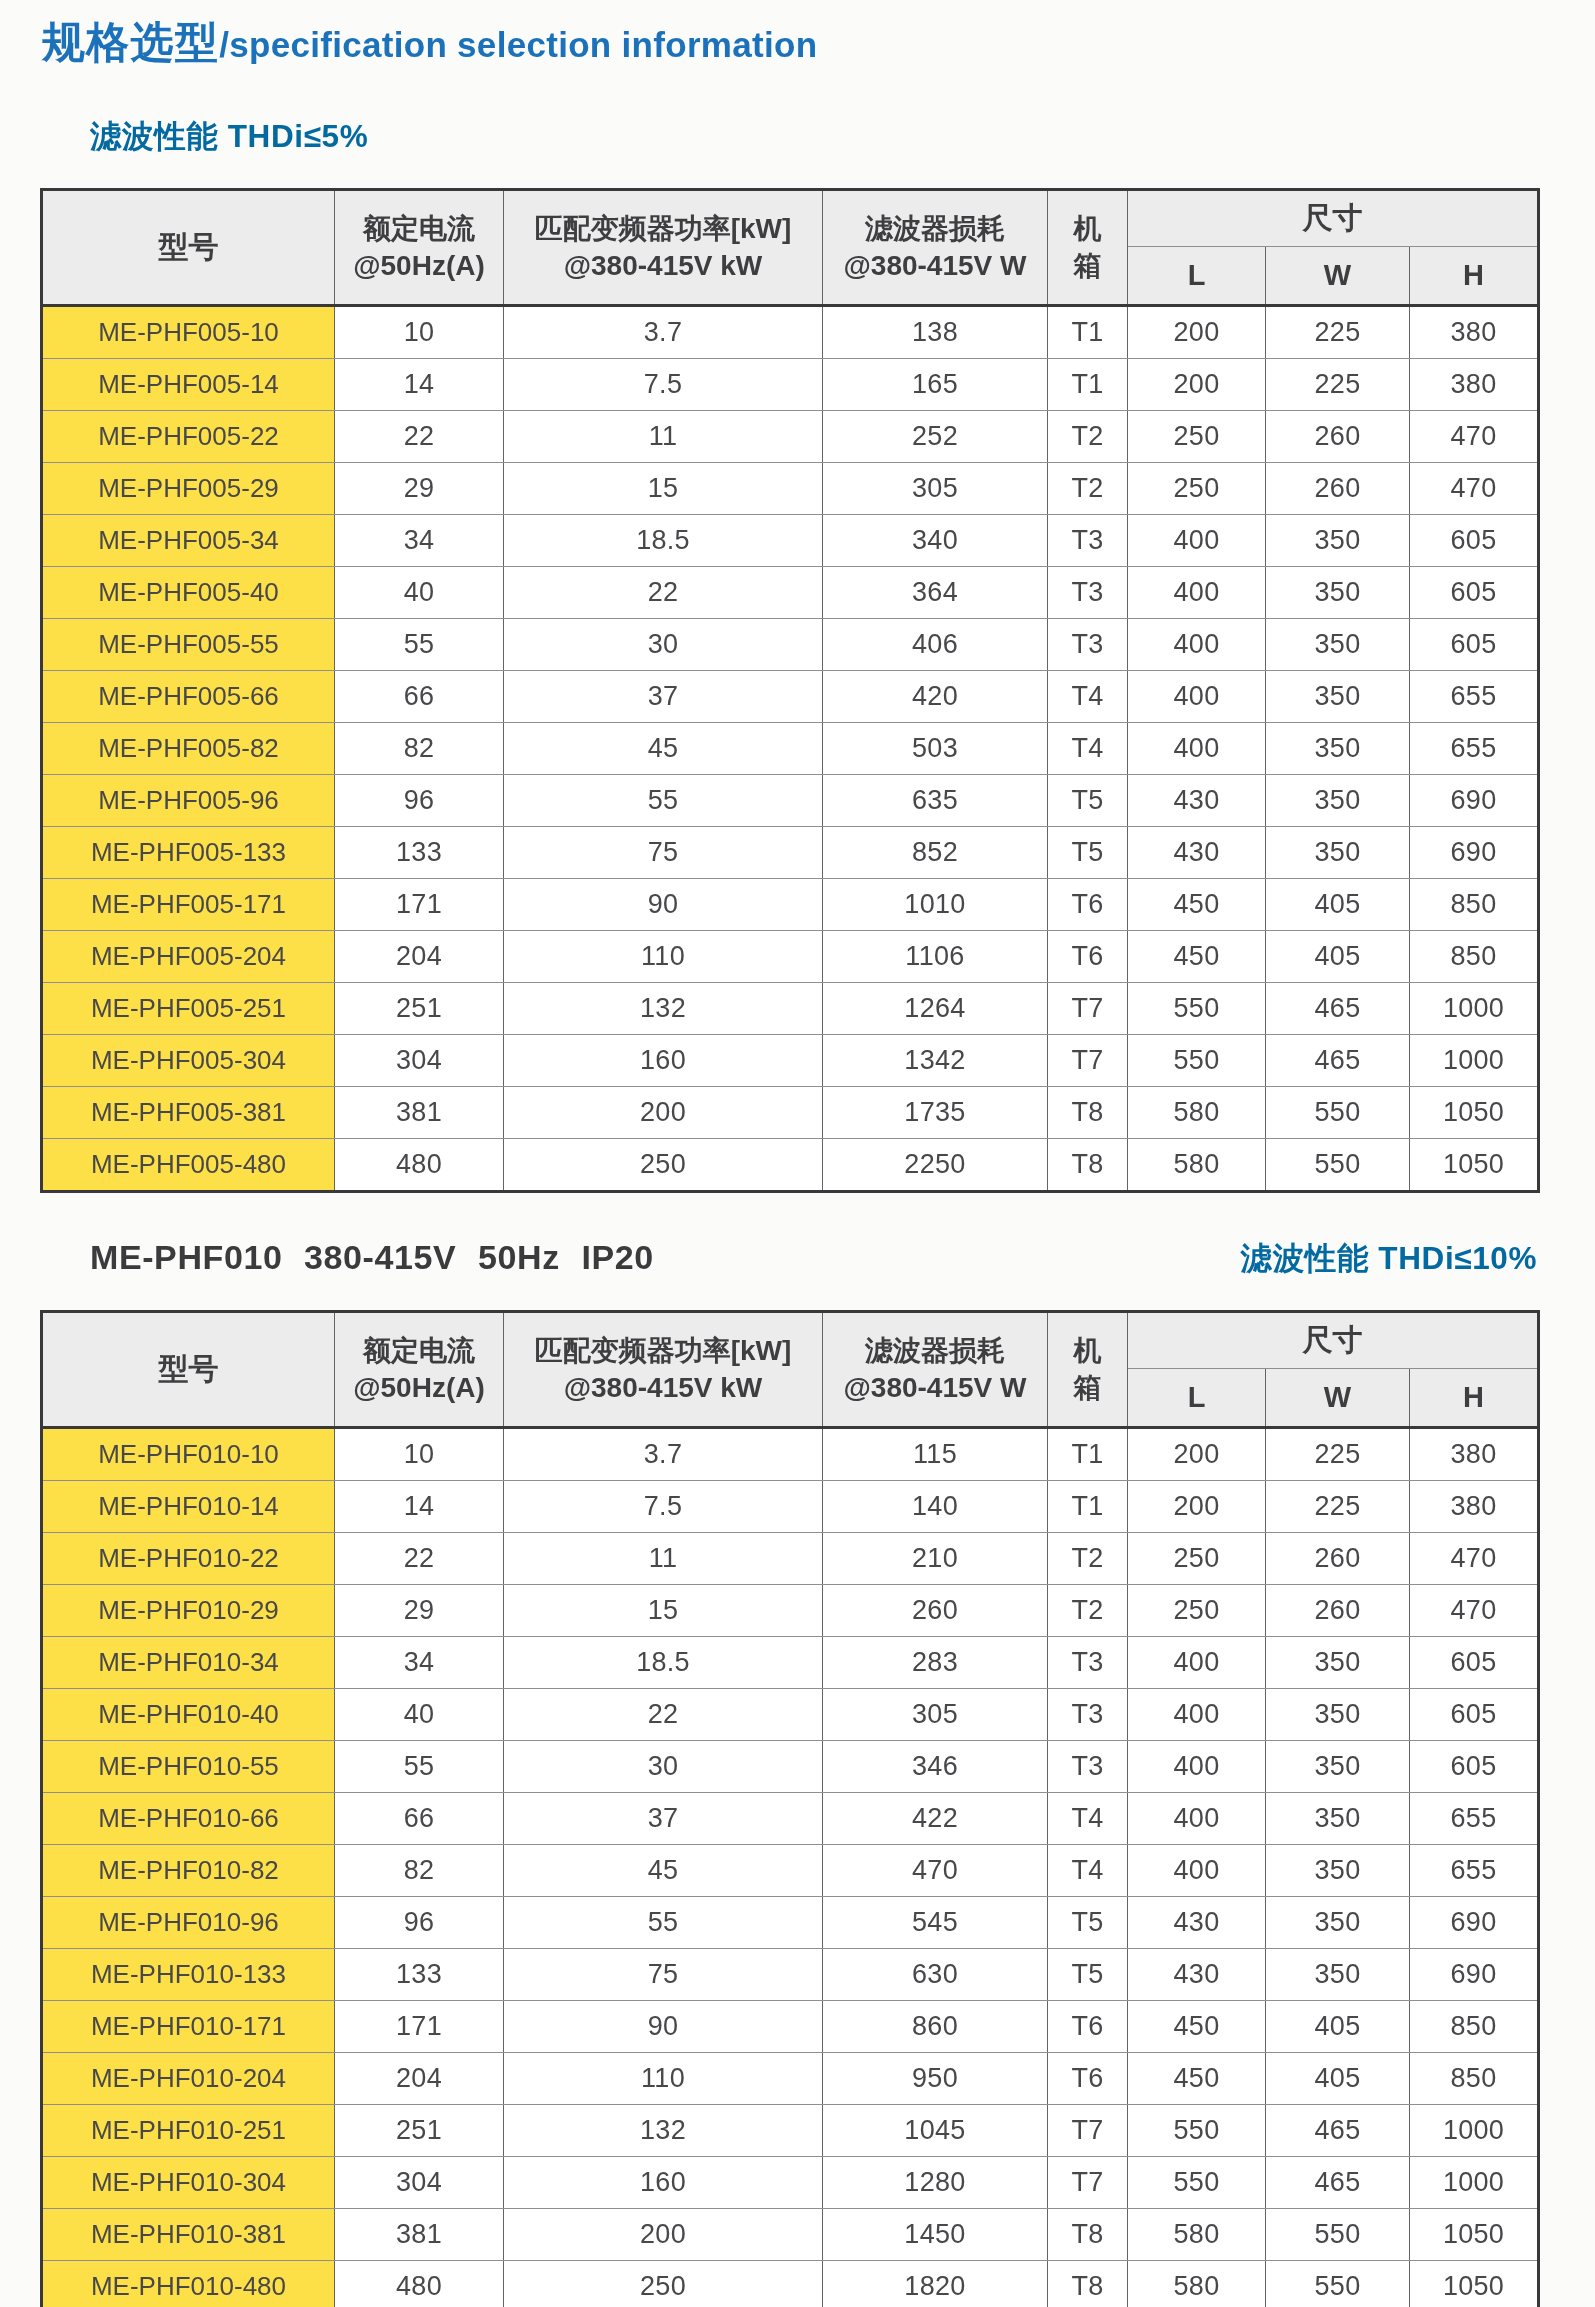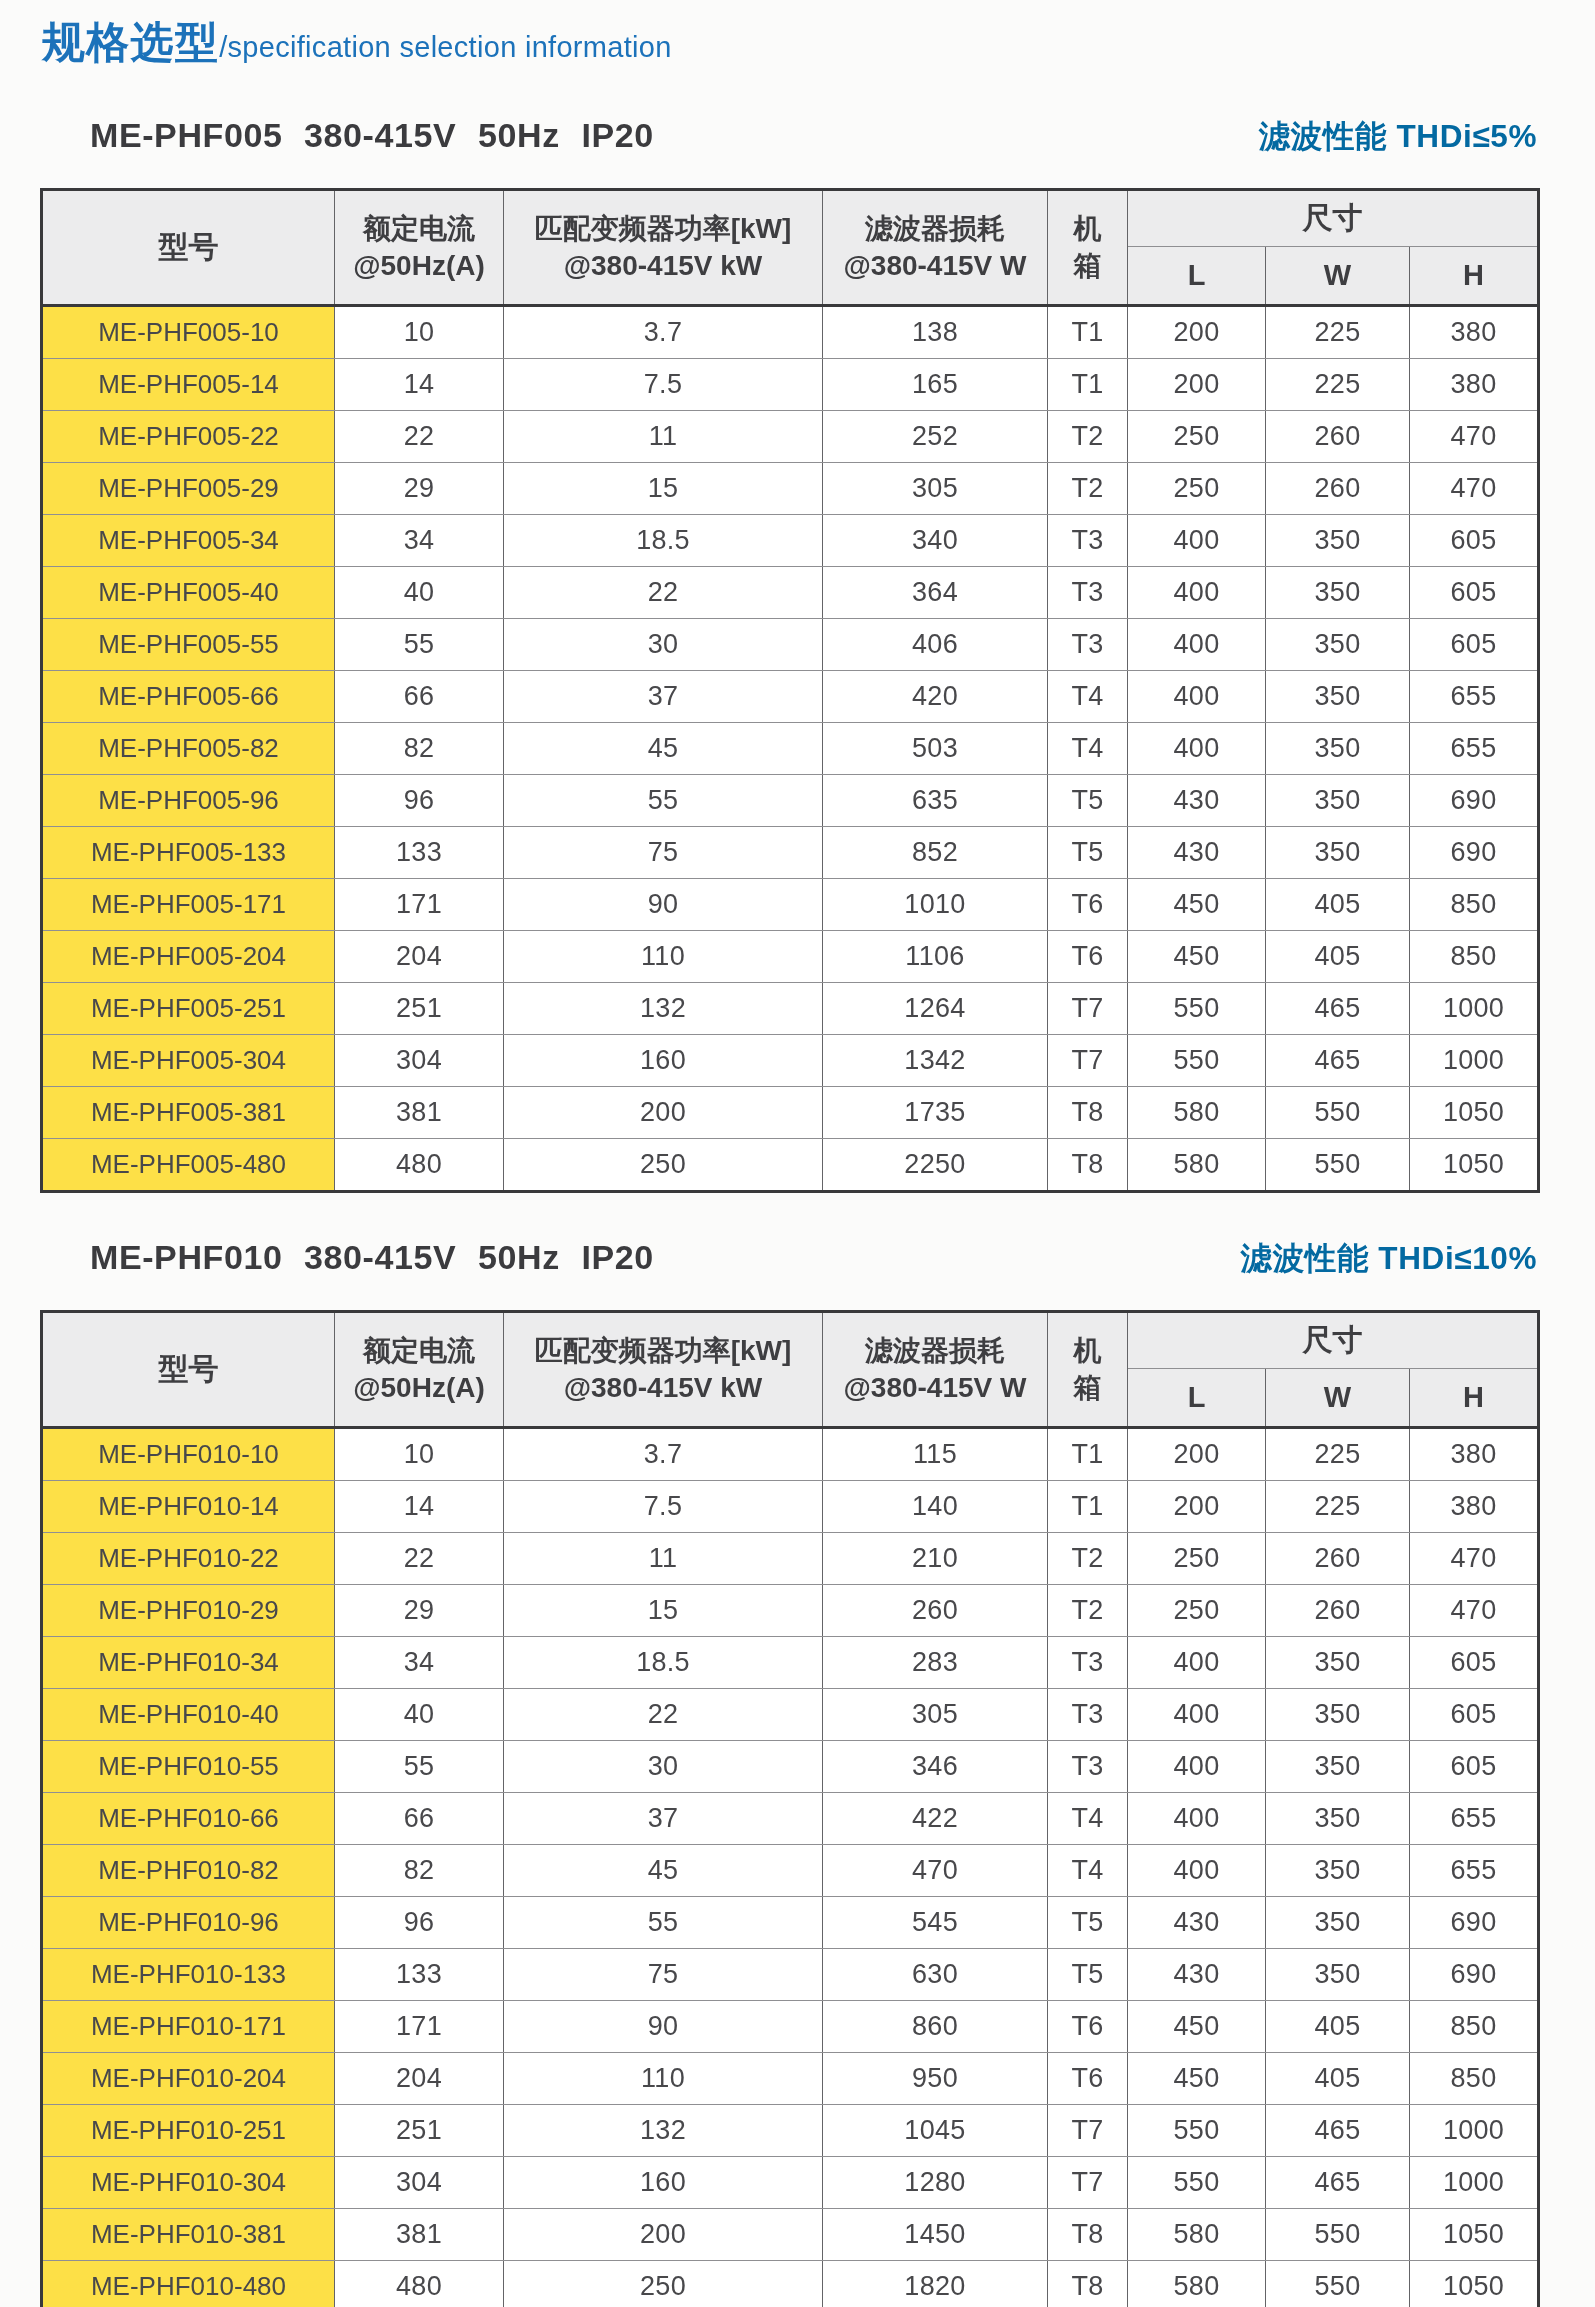--- a/index.html
+++ b/index.html
@@ -29,22 +29,22 @@
     color: #1c72ba;
     display: flex;
     align-items: baseline;
   }
   .main-title .zh {
     font-size: 43px;
     font-weight: 700;
     letter-spacing: 1.3px;
   }
   .main-title .en {
-    font-size: 29px;
-    font-weight: 400;
+    font-size: 35px;
+    font-weight: 700;
     letter-spacing: 0.3px;
   }
 
   
   .section { position: absolute; left: 40px; width: 1497px; }
   .section-1 { top: 116px; }
   .section-2 { top: 1238px; }
 
   .section-head {
     display: flex;
@@ -127,21 +127,20 @@
 
 <div class="page">
 
   <div class="main-title">
     <span class="zh">规格选型</span>
     <span class="en">/specification selection information</span>
   </div>
 
   <div class="section section-1">
     <div class="section-head">
-      <span class="section-title">ME-PHF005 380-415V 50Hz IP20</span>
       <span class="section-perf">滤波性能 THDi≤5%</span>
     </div>
     <table class="spec">
       <colgroup>
         <col class="c-model">
           <col class="c-current">
           <col class="c-power">
           <col class="c-loss">
         <col class="c-box">
           <col class="c-l">

